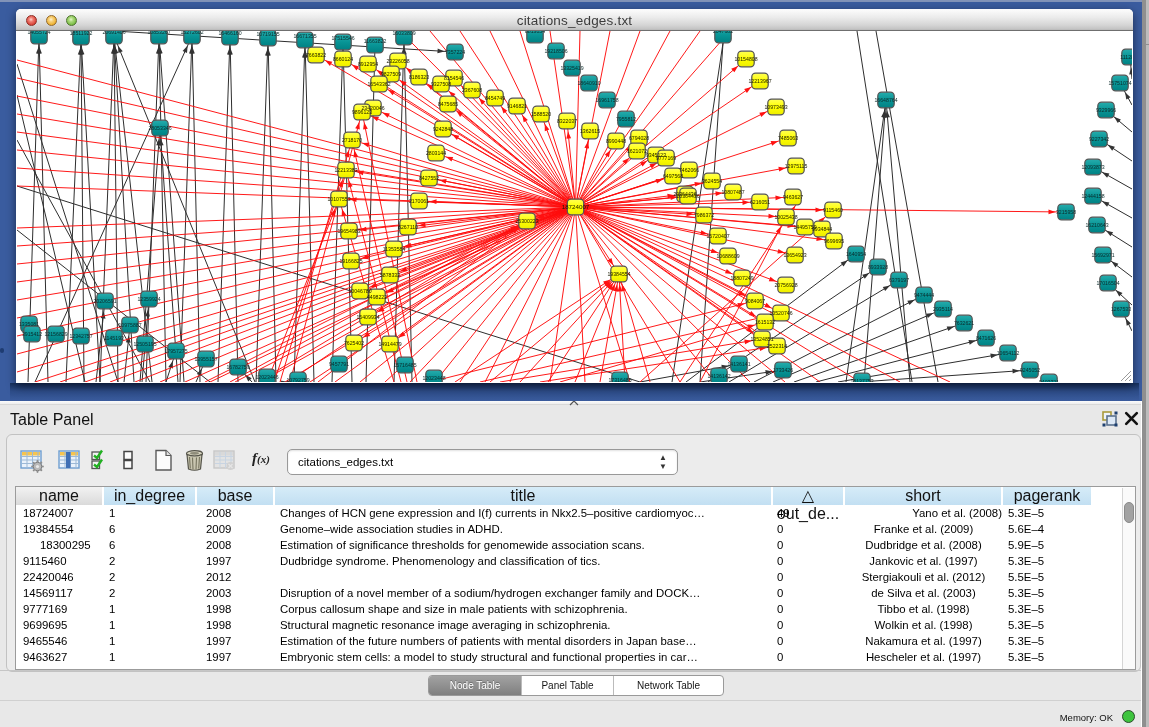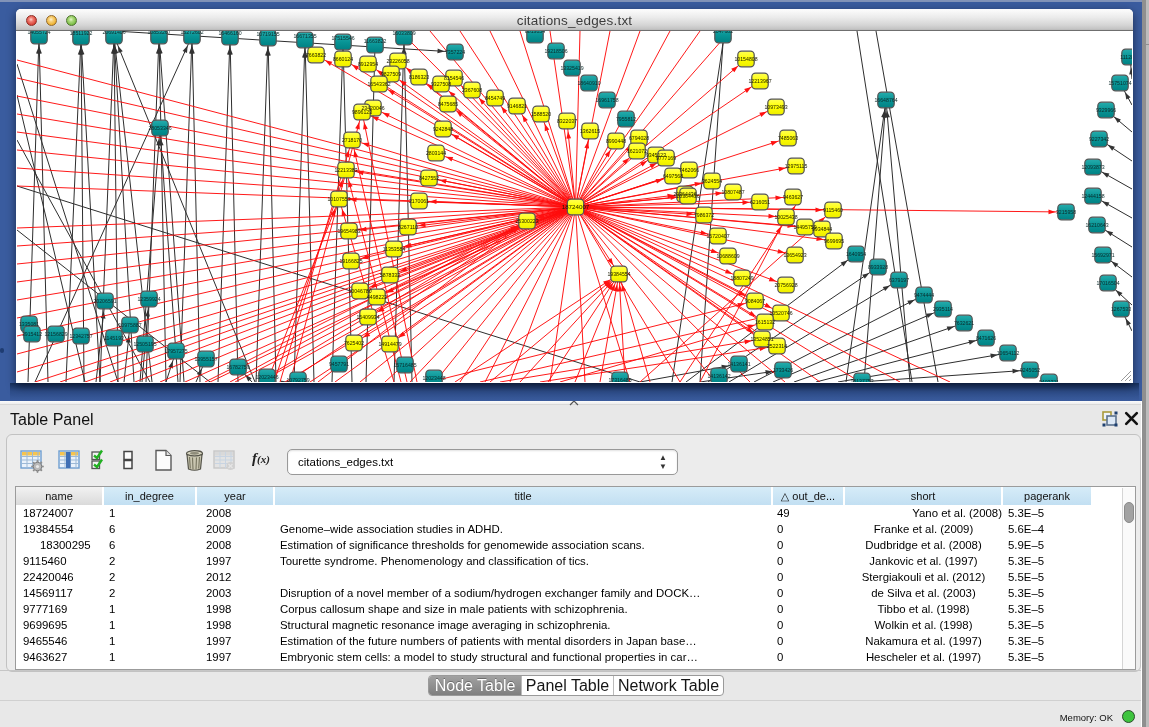--- a/index.html
+++ b/index.html
@@ -47,37 +47,37 @@
   #combo { left:287px; top:48px; width:391px; height:26px; background:#fff;
     border:1px solid #999; border-radius:5px; font-size:11.5px; color:#000;
     line-height:24px; padding-left:10px;
     box-shadow:inset 0 1px 2px rgba(0,0,0,0.12); }
   #combo .steps { position:absolute; right:10px; top:3px; font-size:8px; color:#333;
     line-height:9px; text-align:center; }
 
   
   #tbl { left:15px; top:85px; width:1121px; height:184px; background:#fff;
     border:1px solid #9b9b9b; overflow:hidden; }
-  .hcell { position:absolute; top:0; height:18px; font-size:11px; color:#111;
+  .hcell { position:absolute; top:0; height:18px; font-size:16px; color:#111;
     text-align:center; line-height:18px;
     background:linear-gradient(#d6ecf8,#c2dff2); border-right:1px solid #fff; }
   .hname { background:linear-gradient(#f2f2f2,#dadada); }
   .trow { position:absolute; left:0; width:1105px; height:16px; font-size:11.4px;
     color:#000; white-space:nowrap; }
   .trow span { position:absolute; top:1px; }
   #vsb { left:1106px; top:1px; width:13px; height:181px; background:#fafafa;
     border-left:1px solid #d5d5d5; position:absolute; }
   #vsbthumb { position:absolute; left:1px; top:14px; width:10px; height:21px;
     background:#a2a2a2; border:1px solid #8a8a8a; border-radius:5px; }
 
   
   #tabstrip { left:0; top:269px; width:1141px; height:30px; border-top:1px solid #c6c6c6; }
   #segs { position:absolute; left:428px; top:4px; height:21px; display:flex;
     border:1px solid #9a9a9a; border-radius:4px; overflow:hidden; background:#fff;
-    font-size:16px; }
+    font-size:10px; }
   .seg { line-height:19px; color:#151515; border-left:1px solid #bbb; text-align:center; }
   .seg:nth-child(1){width:92px;} .seg:nth-child(2){width:92px;} .seg:nth-child(3){width:110px;}
   .seg:first-child { border-left:none; }
   .seg.on { background:linear-gradient(#a2a2a2,#7f7f7f); color:#fff;
     text-shadow:0 -1px 0 rgba(0,0,0,0.3); }
 
   
   #statusbar { left:0; top:700px; width:1141px; height:27px; background:#e8e8e8;
     border-top:1px solid #d0d0d0; }
   #mem { position:absolute; right:28px; top:11px; font-size:9.5px; color:#111; }
@@ -876,29 +876,30 @@
         <line x1="13.5" y1="4" x2="13.5" y2="20" stroke="#9db9d6" stroke-width="1"></line>
         <line x1="19" y1="4" x2="19" y2="20" stroke="#9db9d6" stroke-width="1"></line>
         <circle cx="18.5" cy="18" r="4" fill="#b0b0b0"></circle>
         <path d="M16.5,16 L20.5,20 M20.5,16 L16.5,20" stroke="#dedede" stroke-width="1.3"></path>
       </svg>
       <div class="ticon" style="left:252px;top:49px;font-size:15px;font-style:italic;font-weight:bold;color:#222;font-family:'Liberation Serif',serif">f<span style="font-size:11px">(x)</span></div>
     <div class="abs" id="combo">citations_edges.txt<span class="steps">▲<br>▼</span></div>
     <div class="abs" id="tbl">
       <div class="hcell hname" style="left:0px;width:87px">name</div>
         <div class="hcell" style="left:88px;width:92px">in_degree</div>
-        <div class="hcell" style="left:181px;width:77px">year</div>
+        <div class="hcell" style="left:181px;width:77px">base</div>
         <div class="hcell" style="left:259px;width:497px">title</div>
         <div class="hcell" style="left:757px;width:71px">△ out_de...</div>
         <div class="hcell" style="left:829px;width:157px">short</div>
         <div class="hcell" style="left:987px;width:89px">pagerank</div>
       <div class="trow" style="top:19px">
           <span style="left:7px">18724007</span>
           <span style="left:93px">1</span>
           <span style="left:190px">2008</span>
+          <span style="left:264px">Changes of HCN gene expression and I(f) currents in Nkx2.5–positive cardiomyoc…</span>
           <span style="left:761px">49</span>
           <span style="left:829px;width:157px;text-align:right">Yano et al. (2008)</span>
           <span style="left:992px">5.3E–5</span>
         </div>
         <div class="trow" style="top:35px">
           <span style="left:7px">19384554</span>
           <span style="left:93px">6</span>
           <span style="left:190px">2009</span>
           <span style="left:264px">Genome–wide association studies in ADHD.</span>
           <span style="left:761px">0</span>
@@ -911,21 +912,21 @@
           <span style="left:190px">2008</span>
           <span style="left:264px">Estimation of significance thresholds for genomewide association scans.</span>
           <span style="left:761px">0</span>
           <span style="left:829px;width:157px;text-align:center">Dudbridge et al. (2008)</span>
           <span style="left:992px">5.9E–5</span>
         </div>
         <div class="trow" style="top:67px">
           <span style="left:7px">9115460</span>
           <span style="left:93px">2</span>
           <span style="left:190px">1997</span>
-          <span style="left:264px">Tourette syndrome. Phenomenology and classification of tics.</span>
+          <span style="left:264px">Dudbridge syndrome. Phenomenology and classification of tics.</span>
           <span style="left:761px">0</span>
           <span style="left:829px;width:157px;text-align:center">Jankovic et al. (1997)</span>
           <span style="left:992px">5.3E–5</span>
         </div>
         <div class="trow" style="top:83px">
           <span style="left:7px">22420046</span>
           <span style="left:93px">2</span>
           <span style="left:190px">2012</span>
           <span style="left:761px">0</span>
           <span style="left:829px;width:157px;text-align:center">Stergiakouli et al. (2012)</span>

